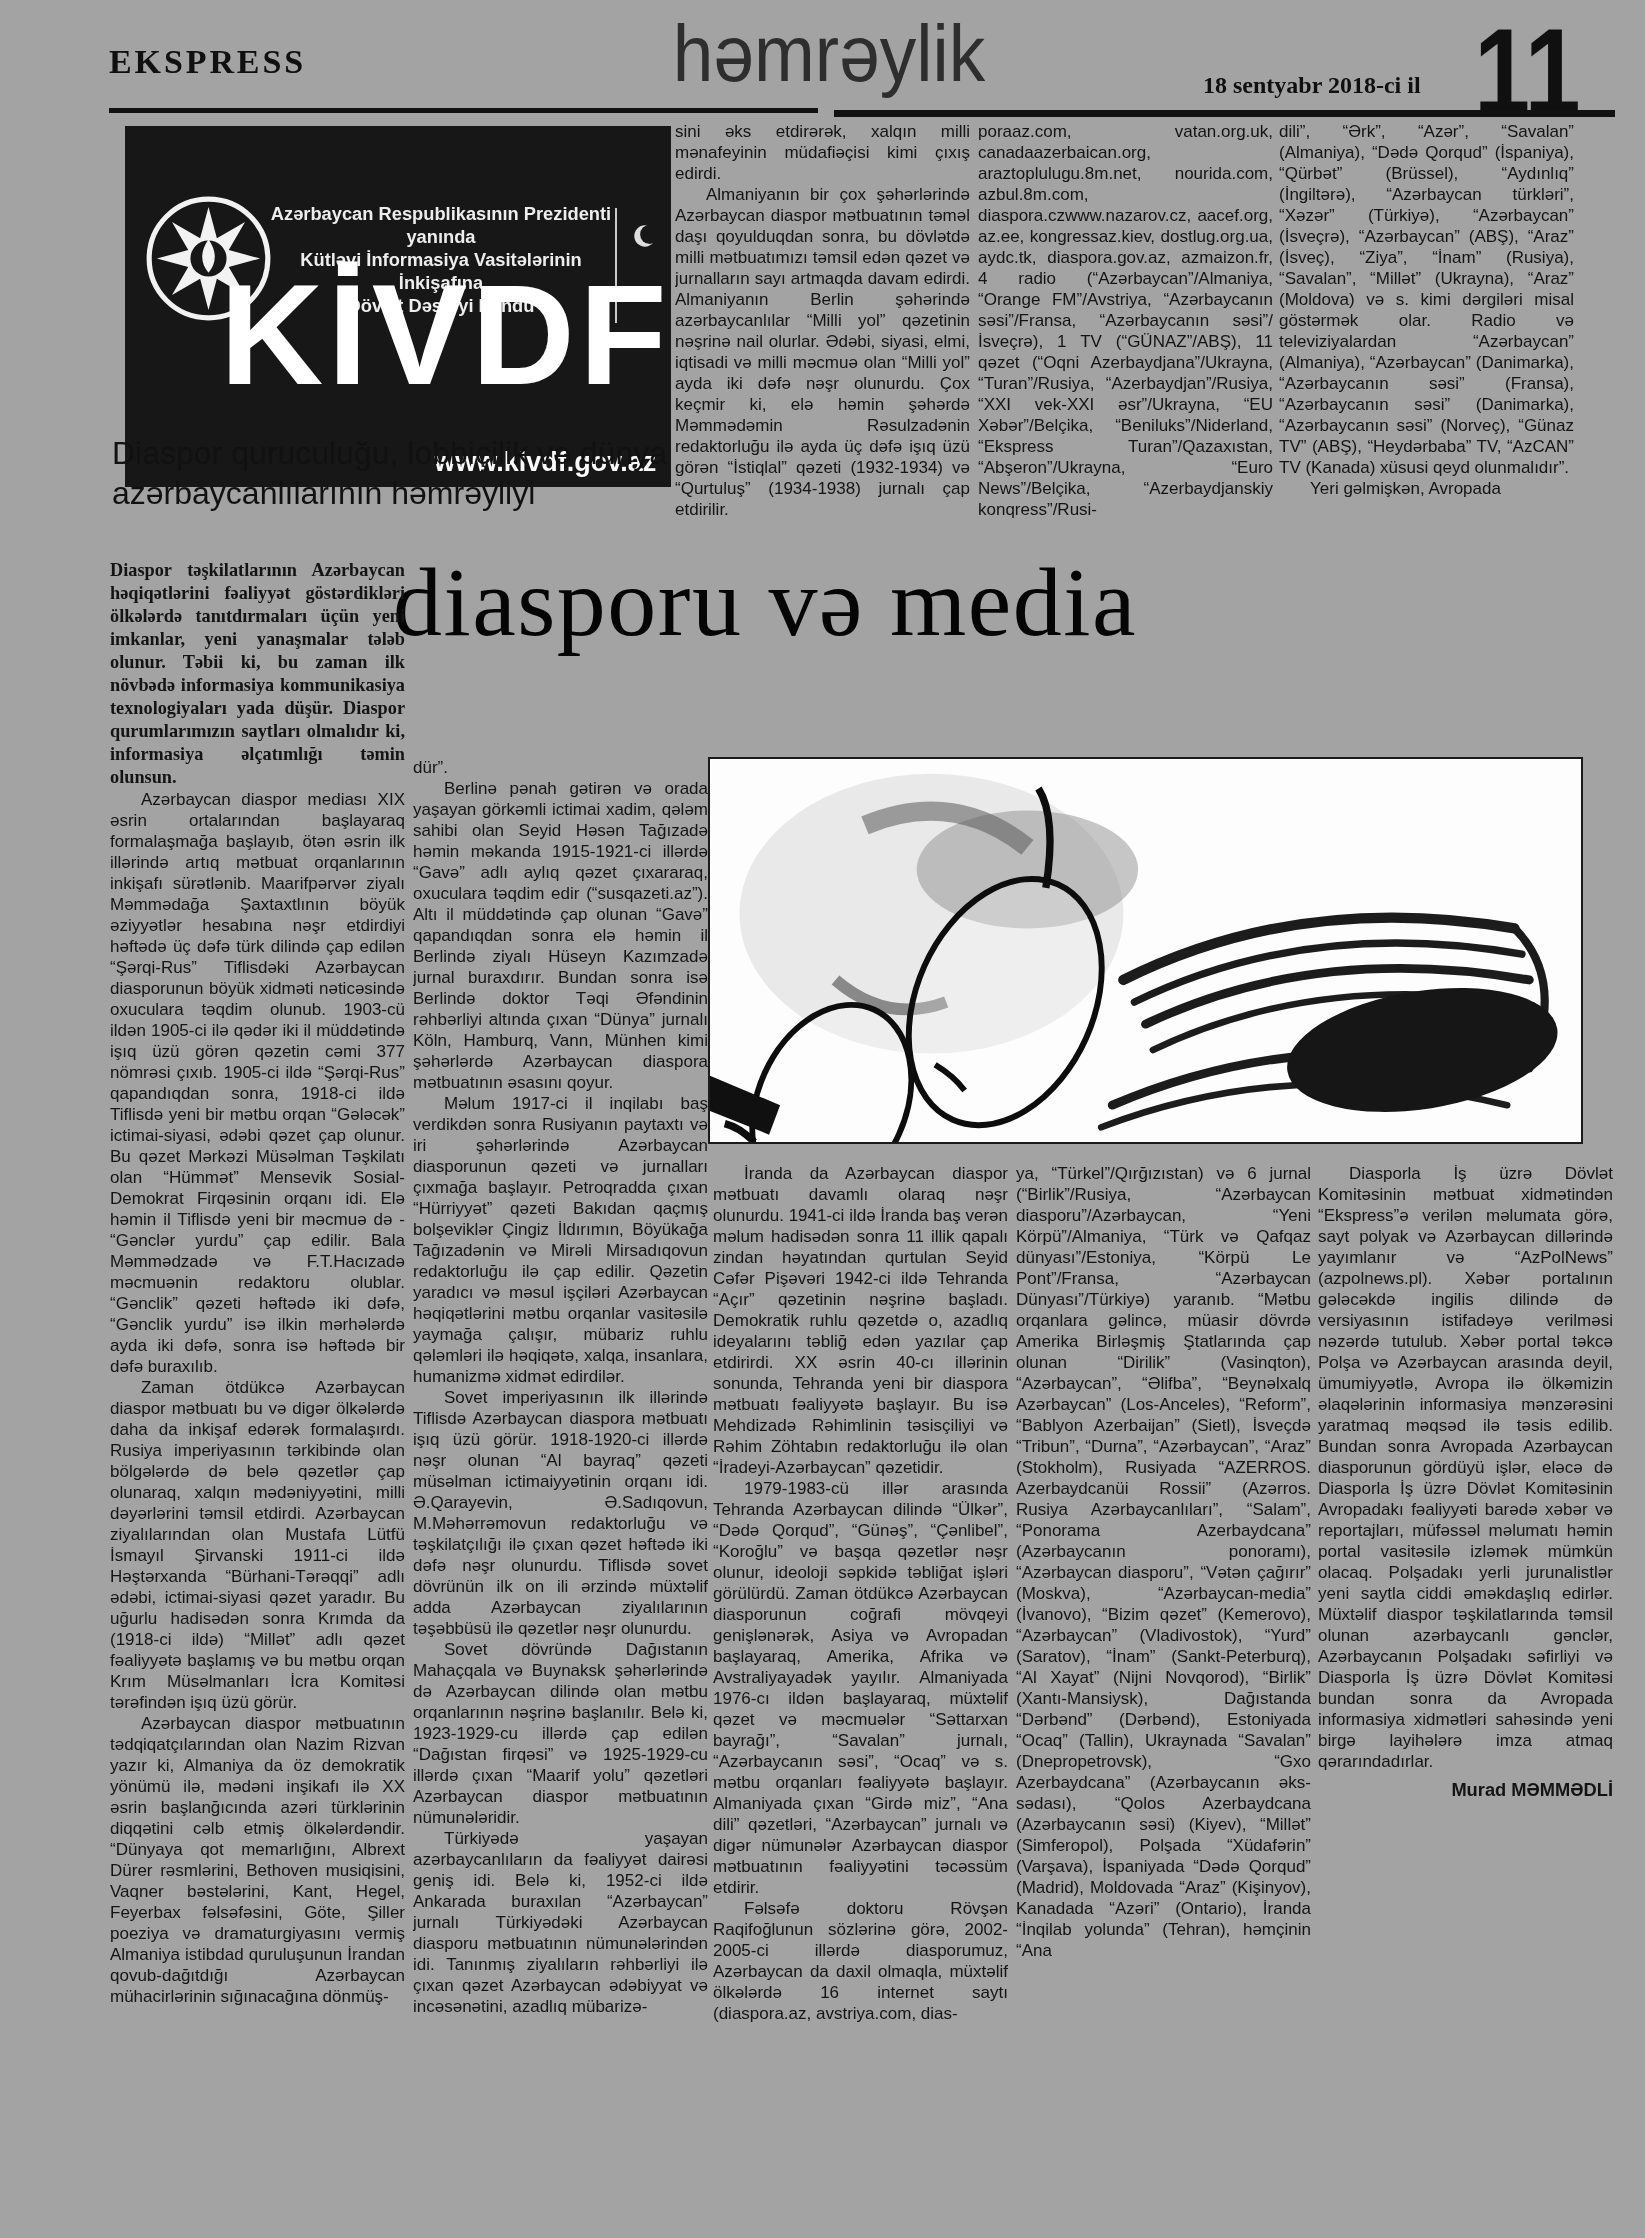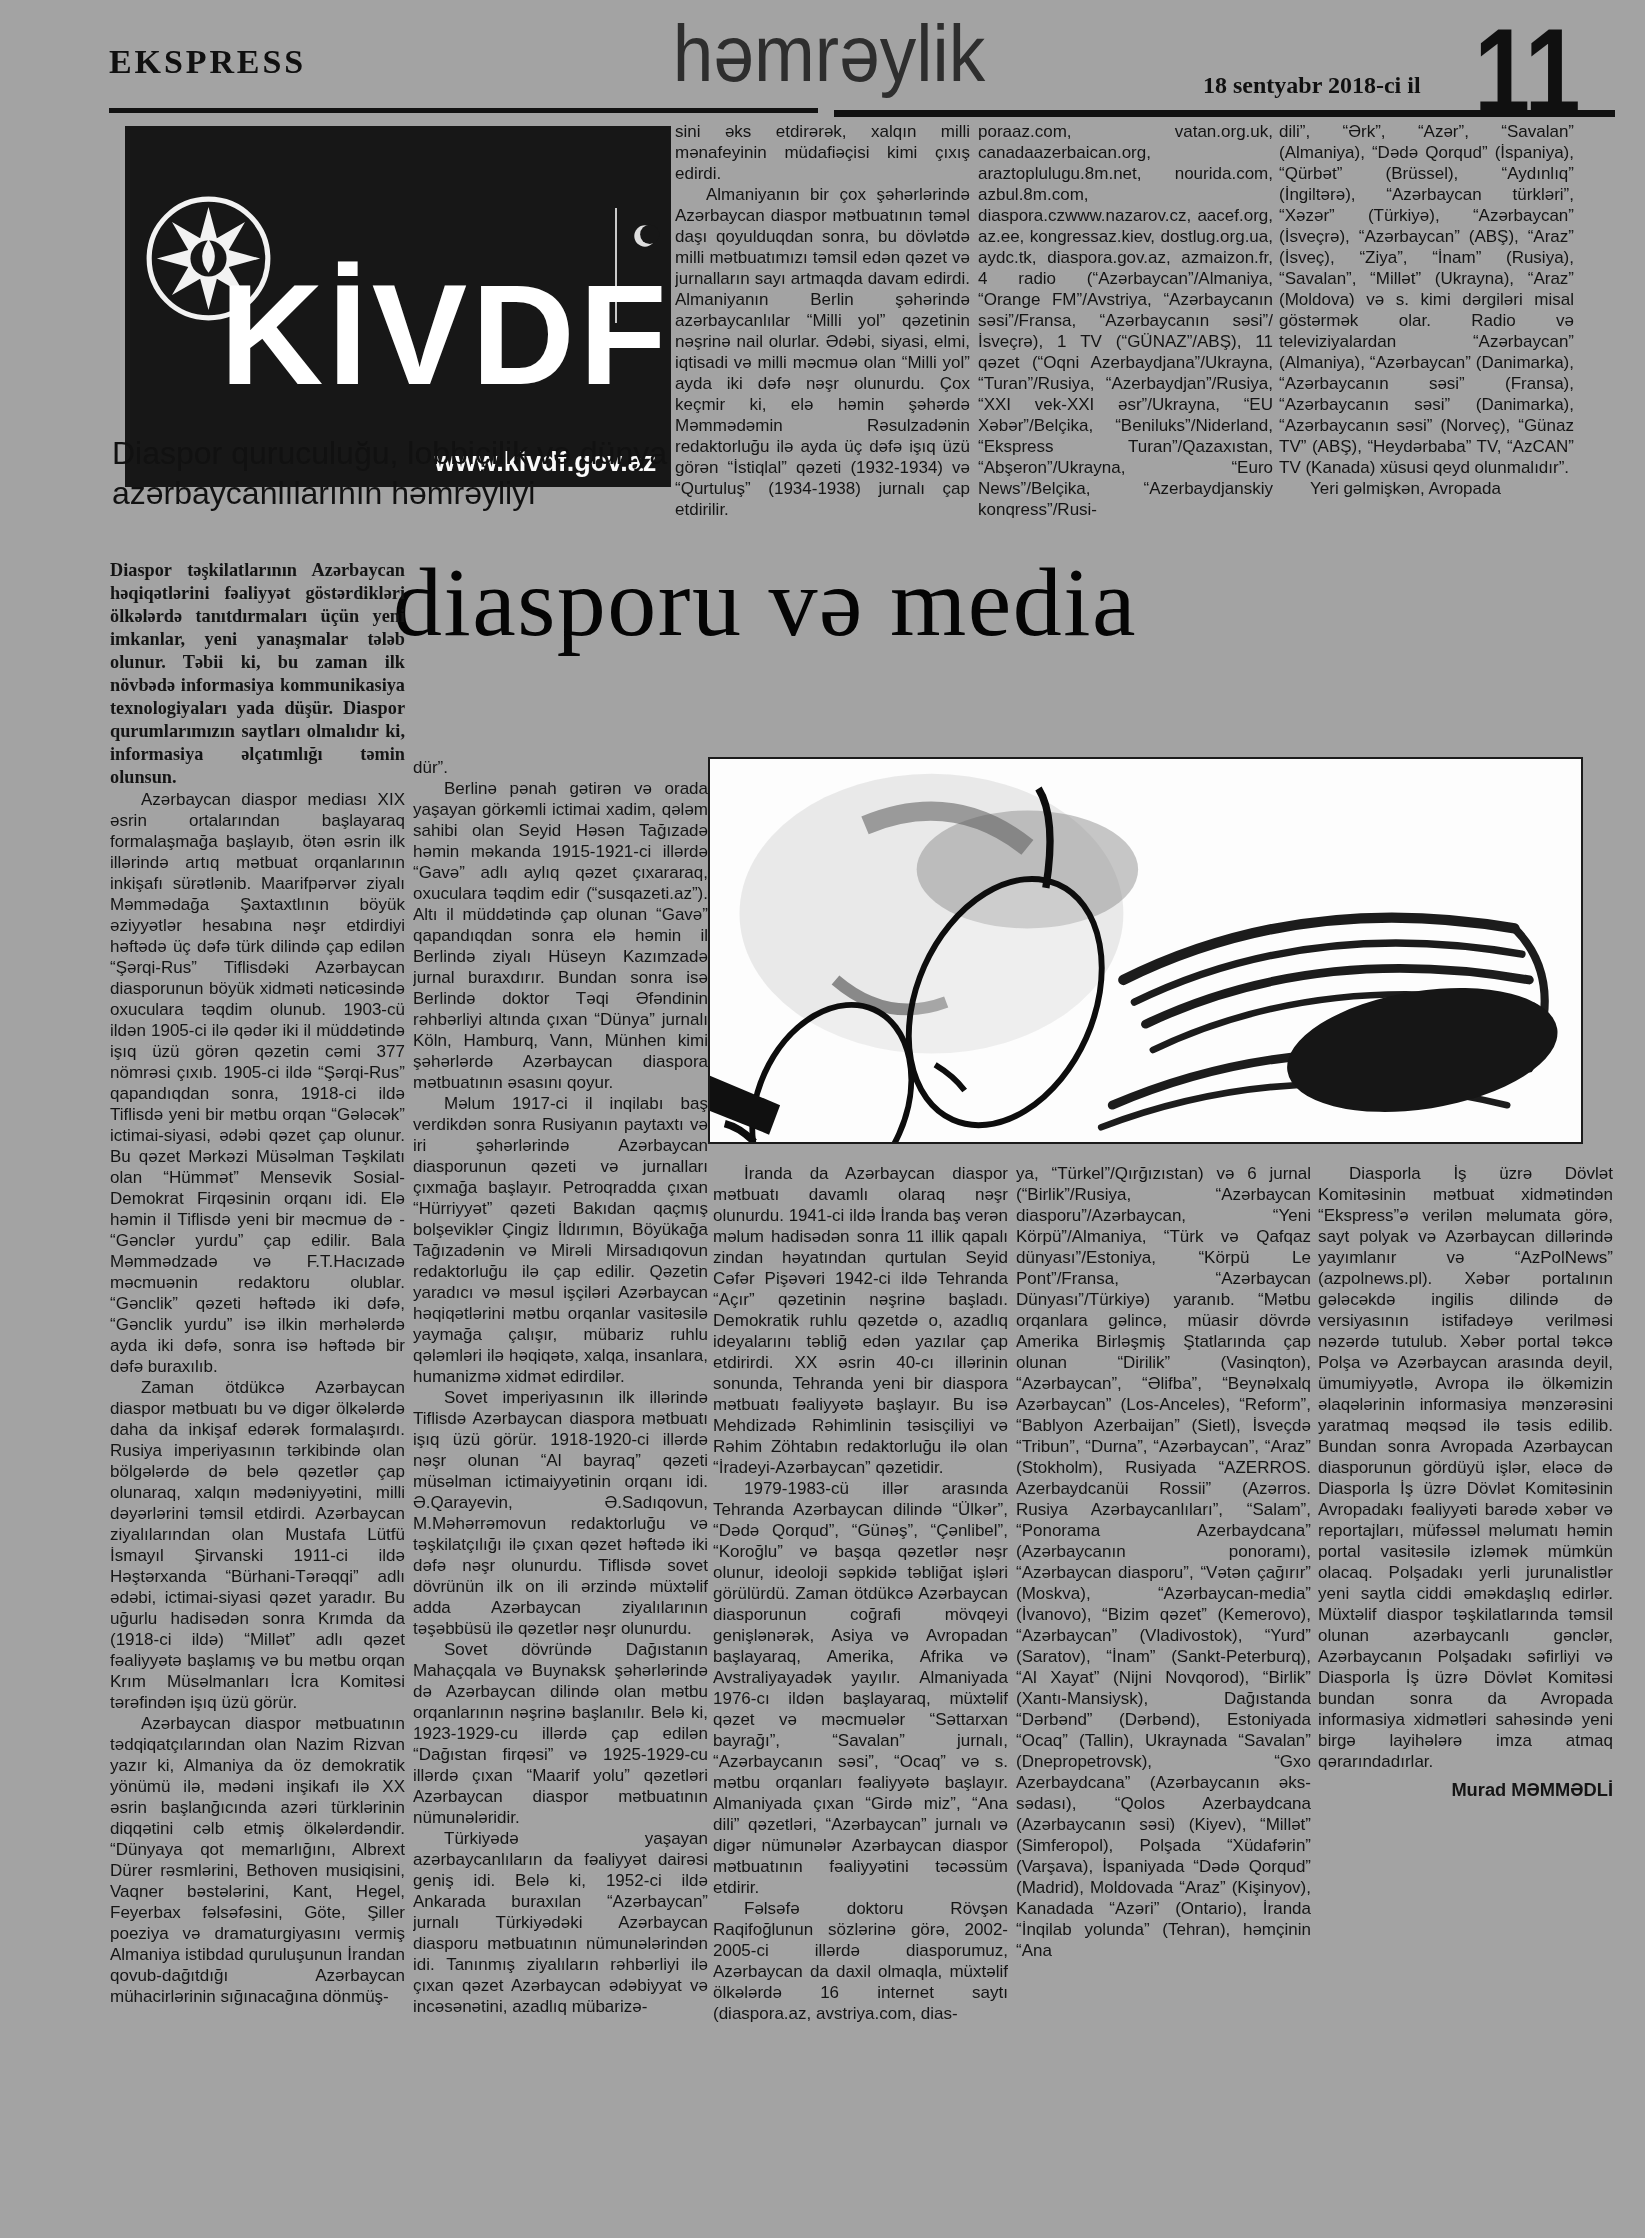--- a/index.html
+++ b/index.html
@@ -75,20 +75,25 @@
   <div class="abs rule rule-right"></div>
 
   <div class="abs adbox">
     <div class="abs ad-emblem">
       <svg viewBox="0 0 100 100">
         <circle cx="50" cy="50" r="46" fill="none" stroke="#f2f2f2" stroke-width="4"></circle>
         <polygon fill="#f2f2f2" points="90,50 65.7,56.5 78.3,78.3 56.5,65.7 50,90 43.5,65.7 21.7,78.3 34.3,56.5 10,50 34.3,43.5 21.7,21.7 43.5,34.3 50,10 56.5,34.3 78.3,21.7 65.7,43.5"></polygon>
         <circle cx="50" cy="50" r="14" fill="#171717"></circle>
         <path fill="#f2f2f2" d="M50 35 C57 45 56 54 50 61 C44 54 43 45 50 35 Z"></path>
       </svg>
+    </div>
+    <div class="abs ad-org">
+      <div>Azərbaycan Respublikasının Prezidenti yanında</div>
+      <div>Kütləvi İnformasiya Vasitələrinin İnkişafına</div>
+      <div>Dövlət Dəstəyi Fondu</div>
     </div>
     <div class="abs ad-sep"></div>
     <div class="abs ad-flag">
       <svg viewBox="0 0 60 60">
         <circle cx="28" cy="30" r="20" fill="#dedede"></circle>
         <circle cx="37" cy="27" r="18" fill="#171717"></circle>
       </svg>
     </div>
     <div class="abs ad-acronym">KİVDF</div>
     <div class="abs ad-site">www.kivdf.gov.az</div>

